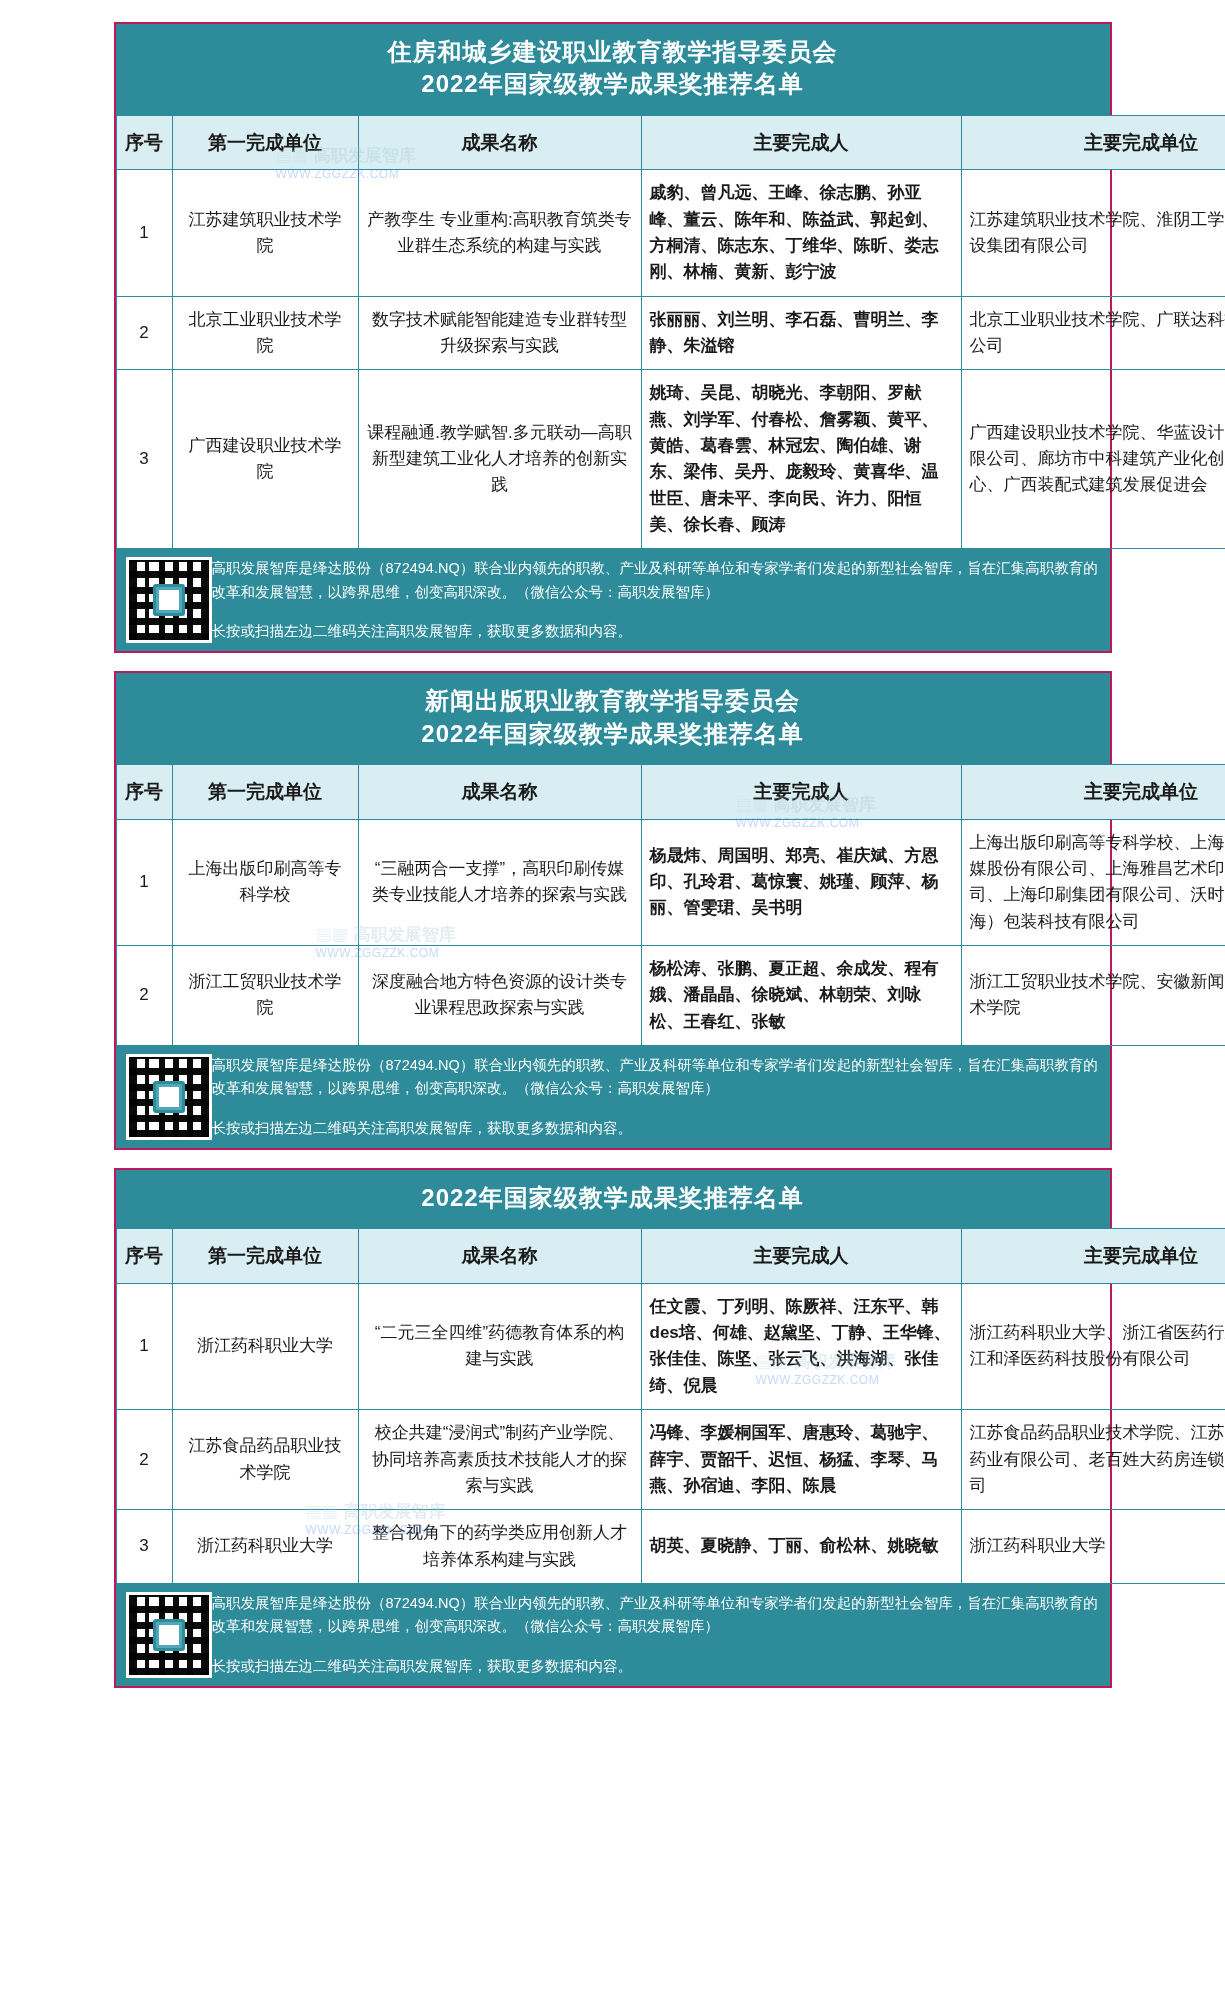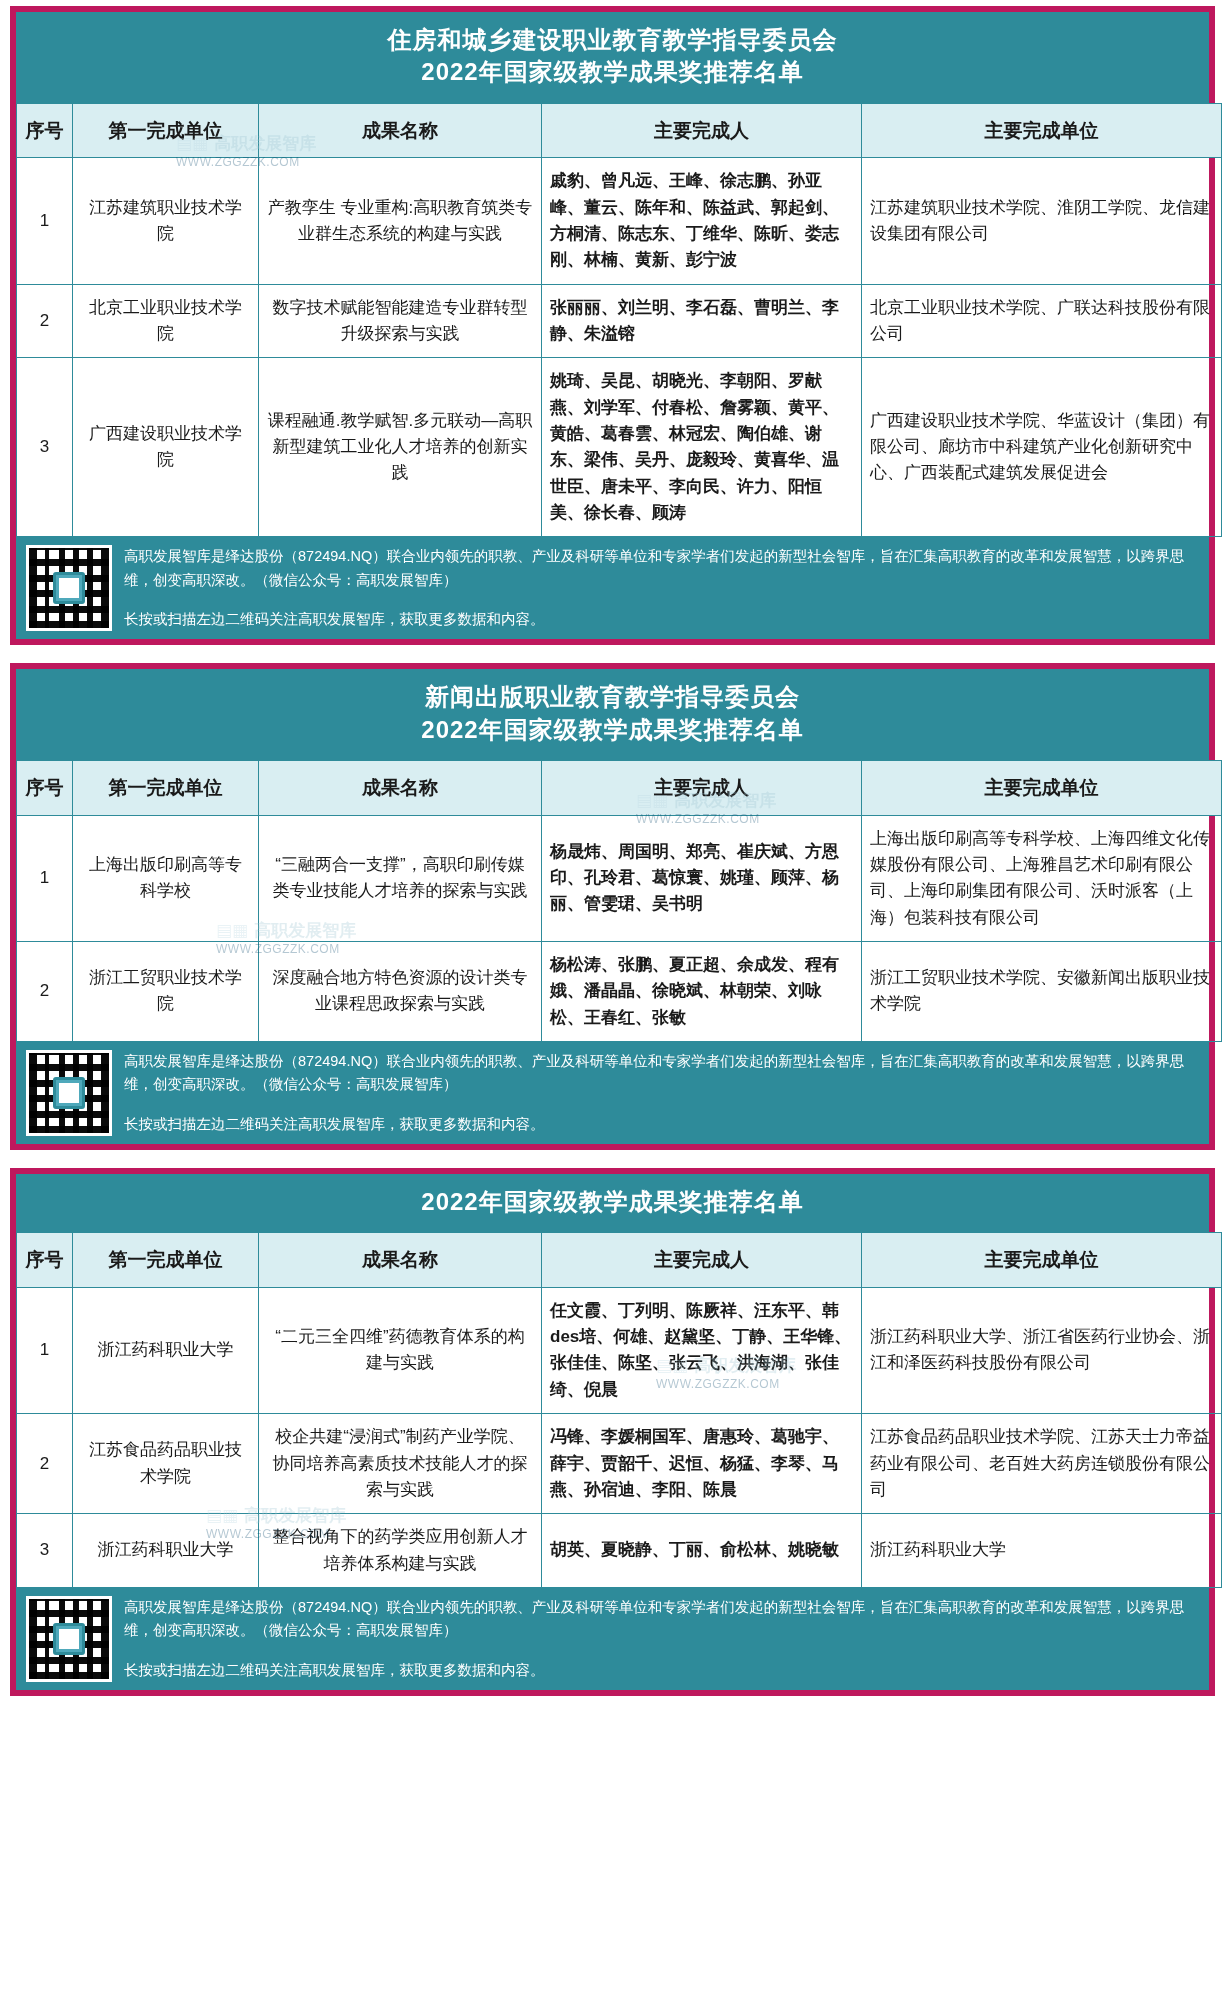--- a/index.html
+++ b/index.html
@@ -11,23 +11,23 @@
     width: 1225px;
     font-family: "Liberation Sans", "DejaVu Sans", sans-serif;
     color: #1a1a1a;
   }
   .page {
     width: 1225px;
     box-sizing: border-box;
     padding: 6px 0 0 0;
   }
   .block {
-    width: 1205px;
-    margin: 0 auto 18px auto;
-    border: 6px solid #be185d;
+    width: 998px;
+    margin: 16px auto 18px auto;
+    border: 2px solid #be185d;
     box-sizing: border-box;
     background: #fff;
   }
   .title-bar {
     background: #2e8b9a;
     color: #ffffff;
     text-align: center;
     padding: 12px 8px 14px 8px;
   }
   .title-line1 {
@@ -75,21 +75,20 @@
   col.w-name  { width: 283px; }
   col.w-people{ width: 320px; }
   col.w-units { width: 360px; }
 
   .footer-note {
     display: flex;
     align-items: stretch;
     background: #2e8b9a;
     color: #ffffff;
     padding: 8px 10px;
-    gap: 12px;
   }
   .qr {
     width: 86px;
     height: 86px;
     flex: 0 0 86px;
     background:
       linear-gradient(90deg, #0a0a0a 0 8px, transparent 8px 16px, #0a0a0a 16px 20px, transparent 20px 30px, #0a0a0a 30px 36px, transparent 36px 44px, #0a0a0a 44px 50px, transparent 50px 58px, #0a0a0a 58px 64px, transparent 64px 72px, #0a0a0a 72px 80px, transparent 80px 86px),
       linear-gradient(0deg, #0a0a0a 0 7px, transparent 7px 15px, #0a0a0a 15px 22px, transparent 22px 31px, #0a0a0a 31px 38px, transparent 38px 46px, #0a0a0a 46px 53px, transparent 53px 62px, #0a0a0a 62px 69px, transparent 69px 78px, #0a0a0a 78px 86px),
       #ffffff;
     background-blend-mode: multiply;
@@ -137,21 +136,21 @@
     color: #9fc6d2;
     font-size: 17px;
     white-space: nowrap;
     font-weight: bold;
   }
   .wm-layer .sub {
     display: block;
     font-size: 12px;
     font-weight: normal;
     letter-spacing: 0.5px;
-    color: #0c4a6e;
+    color: #3b82f6;
   }
   .wm-books {
     display: inline-block;
     margin-right: 6px;
     color: #bcd9e4;
   }
 </style>
 </head>
 <body>
 

